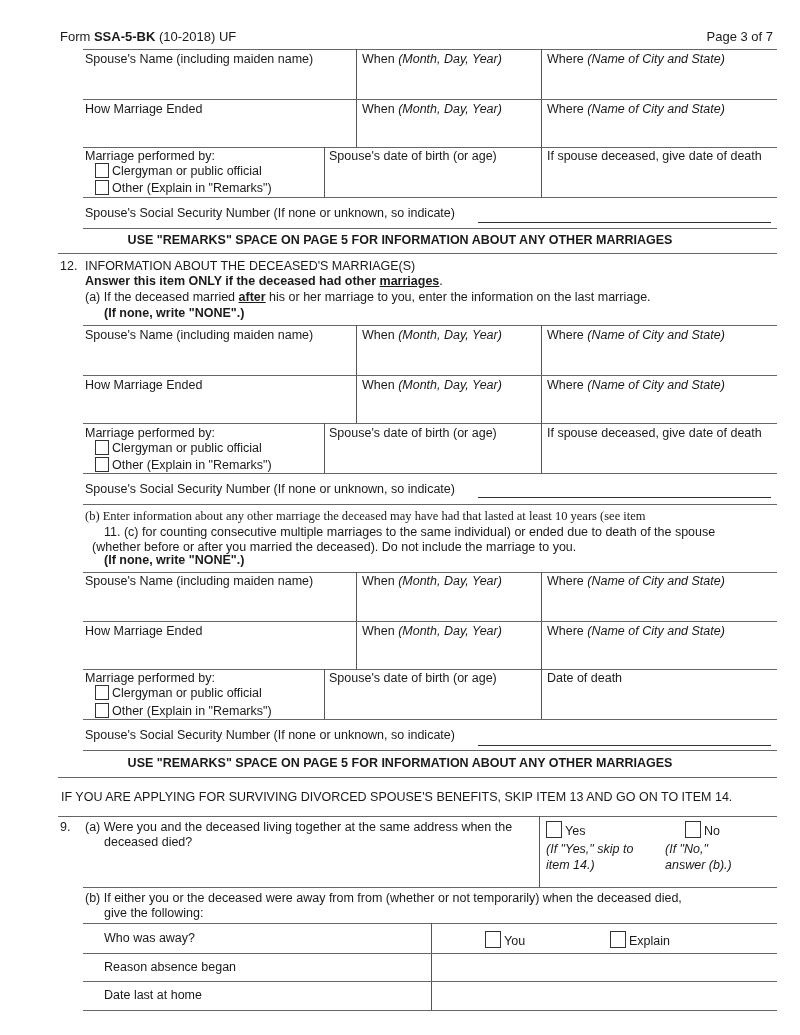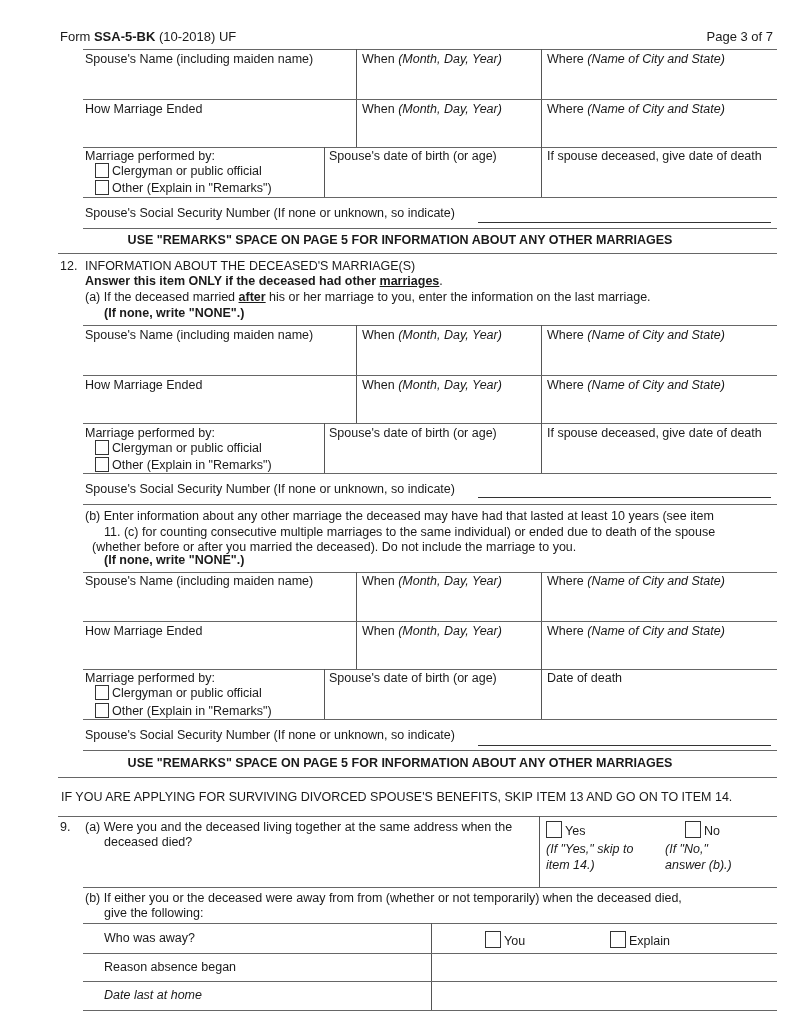--- a/index.html
+++ b/index.html
@@ -94,21 +94,21 @@
 <div class="lbl cond" style="left:329px; top:426px;">Spouse's date of birth (or age)</div>
 <div class="lbl cond" style="left:547px; top:426px;">If spouse deceased, give date of death</div>
 <div class="abs" style="left:328px; top:442px; width:208px; height:28px;"></div>
 <div class="abs" style="left:545px; top:442px; width:228px; height:28px;"></div>
 
 <div class="hline" style="left:83px; width:694px; top:473px;"></div>
 <div class="lbl cond" style="left:85px; top:482px;">Spouse's Social Security Number (If none or unknown, so indicate)</div>
 <div class="ssn-line" style="left:478px; width:293px; top:497px;"></div>
 <div class="hline" style="left:83px; width:694px; top:504px;"></div>
 
-<div class="lbl cond" style="left:85px; top:509px;">(b) Enter information about any other marriage the deceased may have had that lasted at least 10 years (see item</div>
+<div class="lbl cond" style="left:85px; top:509px;font-family:Liberation Serif, serif;">(b) Enter information about any other marriage the deceased may have had that lasted at least 10 years (see item</div>
 <div class="lbl cond" style="left:104px; top:525px;">11. (c) for counting consecutive multiple marriages to the same individual) or ended due to death of the spouse</div>
 <div class="lbl cond" style="left:92px; top:540px;">(whether before or after you married the deceased). Do not include the marriage to you.</div>
 <div class="lbl cond bold" style="left:104px; top:553px;">(If none, write "NONE".)</div>
 
 <div class="hline" style="left:83px; width:694px; top:572px;"></div>
 <div class="vline" style="left:356px; top:572px; height:98px;"></div>
 <div class="vline" style="left:541px; top:572px; height:98px;"></div>
 <div class="lbl" style="left:85px; top:574px;">Spouse's Name (including maiden name)</div>
 <div class="lbl" style="left:362px; top:574px;"><span>When </span><i>(Month, Day, Year)</i></div>
 <div class="lbl" style="left:547px; top:574px;"><span>Where </span><i>(Name of City and State)</i></div>
@@ -167,15 +167,15 @@
 <div class="vline" style="left:431px; top:923px; height:87px;"></div>
 <div class="lbl cond" style="left:104px; top:931px;">Who was away?</div>
 <div class="lbl cond" style="left:485px; top:931px;"><span class="cb" style="width:14px;height:15px;"></span><span>You</span></div>
 <div class="lbl cond" style="left:610px; top:931px;"><span class="cb" style="width:14px;height:15px;"></span><span>Explain</span></div>
 
 <div class="hline" style="left:83px; width:694px; top:953px;"></div>
 <div class="lbl cond" style="left:104px; top:960px;">Reason absence began</div>
 <div class="abs" style="left:436px; top:956px; width:336px; height:24px;"></div>
 
 <div class="hline" style="left:83px; width:694px; top:981px;"></div>
-<div class="lbl cond" style="left:104px; top:988px;font-style:italic;">Date last at home</div>
+<div class="lbl cond" style="left:104px; top:988px;">Date last at home</div>
 <div class="abs" style="left:436px; top:984px; width:336px; height:24px;"></div>
 <div class="hline" style="left:83px; width:694px; top:1010px;"></div>
 
 </body></html>

